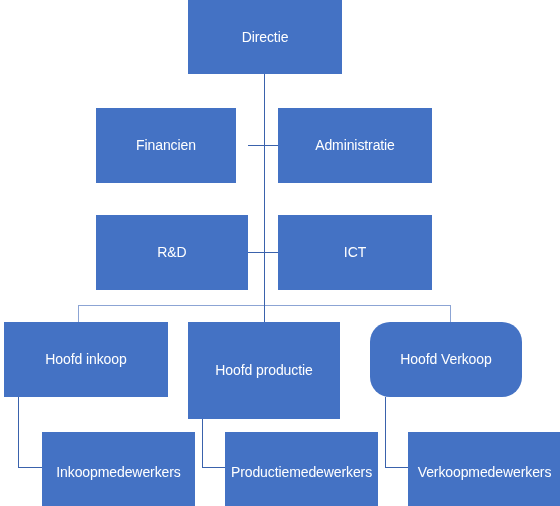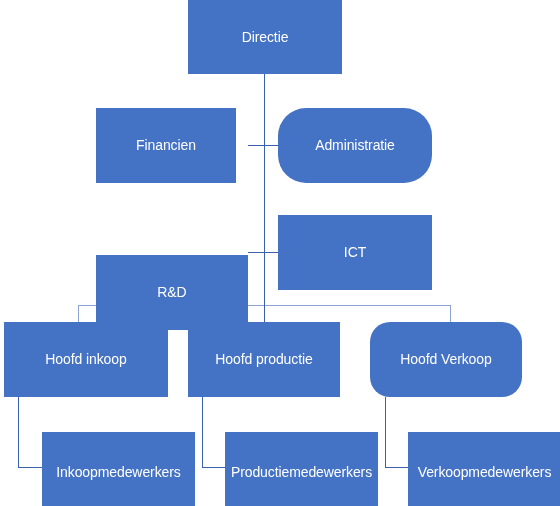--- a/index.html
+++ b/index.html
@@ -69,26 +69,26 @@
 
   <div class="connector v" style="left:202px; top:397px; height:70px;"></div>
   <div class="connector h" style="left:202px; top:467px; width:23px;"></div>
 
   <div class="connector v" style="left:385px; top:397px; height:70px;"></div>
   <div class="connector h" style="left:385px; top:467px; width:23px;"></div>
 
   <div class="node" style="left:188px; top:0px; width:154px; height:74px;">Directie</div>
 
   <div class="node" style="left:96px; top:108px; width:140px; height:75px;">Financien</div>
-  <div class="node" style="left:278px; top:108px; width:154px; height:75px;border-radius:28px;">Administratie</div>
+  <div class="node" style="left:278px; top:108px; width:154px; height:75px;">Administratie</div>
 
-  <div class="node" style="left:96px; top:215px; width:152px; height:75px;margin-top:40px;">R&amp;D</div>
+  <div class="node" style="left:96px; top:215px; width:152px; height:75px;">R&amp;D</div>
   <div class="node" style="left:278px; top:215px; width:154px; height:75px;">ICT</div>
 
   <div class="node" style="left:4px; top:322px; width:164px; height:75px;">Hoofd inkoop</div>
-  <div class="node" style="left:188px; top:322px; width:152px; height:75px;">Hoofd productie</div>
+  <div class="node" style="left:188px; top:322px; width:152px; height:97px;">Hoofd productie</div>
   <div class="node" style="left:370px; top:322px; width:152px; height:75px;border-radius:20px;">Hoofd Verkoop</div>
 
   <div class="node" style="left:42px; top:432px; width:153px; height:80px;">Inkoopmedewerkers</div>
   <div class="node" style="left:225px; top:432px; width:153px; height:80px;">Productiemedewerkers</div>
   <div class="node" style="left:408px; top:432px; width:153px; height:80px;">Verkoopmedewerkers</div>
 
 </div>
 
 </body></html>

